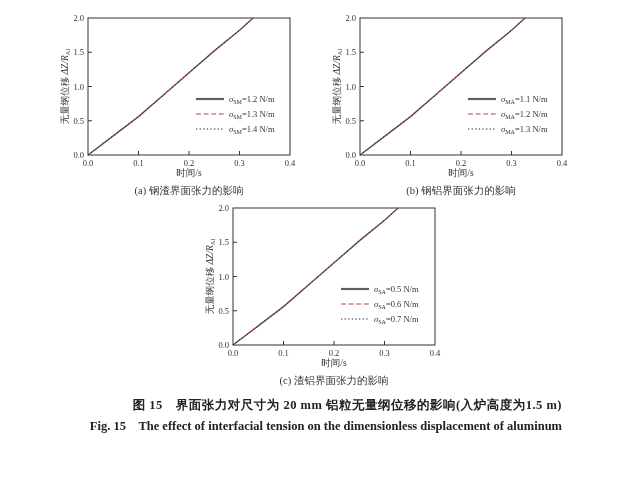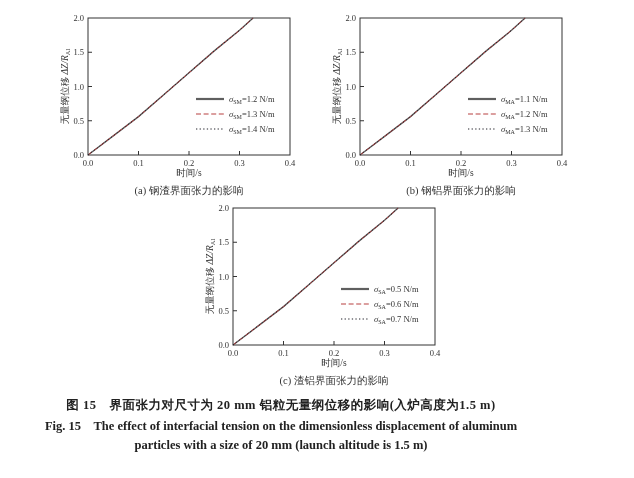--- a/index.html
+++ b/index.html
@@ -12,21 +12,21 @@
   #chart-a{left:58px;top:6px;}
   #chart-b{left:330px;top:6px;}
   #chart-c{left:203px;top:196px;}
   svg{display:block;}
   svg text{font-family:"Liberation Serif","DejaVu Serif",serif;fill:#333;}
   svg text.tick{font-size:8.5px;}
   svg text.axis-label{font-size:9.5px;}
   svg text.legend-label{font-size:8.5px;}
   svg text.subcaption{font-size:10.5px;}
   .caption{
-    position:absolute;left:0;top:397px;width:562px;text-align:center;
+    position:absolute;left:0;top:397px;width:562px;text-align:right;
   }
   .caption .cn{
     font-size:12.5px;font-weight:bold;letter-spacing:0.5px;margin:0 0 4px 0;color:#222;
   }
   .caption .en{
     font-size:12.5px;margin:0 0 3px 0;color:#222;font-weight:bold;
   }
 </style>
 </head>
 <body>
@@ -135,14 +135,13 @@
         <text x="171" y="111" class="legend-label"><tspan font-style="italic">σ</tspan><tspan font-size="6" dy="2">SA</tspan><tspan dy="-2">=0.6 N/m</tspan></text>
         <line x1="138" y1="123" x2="166" y2="123" stroke="#22222a" stroke-width="1.2" stroke-dasharray="1.3,2.3"></line>
         <text x="171" y="126" class="legend-label"><tspan font-style="italic">σ</tspan><tspan font-size="6" dy="2">SA</tspan><tspan dy="-2">=0.7 N/m</tspan></text>
       </g>
     </svg>
 </div>
 
 <div class="caption">
   <div class="cn">图 15　界面张力对尺寸为 20 mm 铝粒无量纲位移的影响(入炉高度为1.5 m)</div>
   <div class="en">Fig. 15　The effect of interfacial tension on the dimensionless displacement of aluminum</div>
-  <div class="en">particles with a size of 20 mm (launch altitude is 1.5 m)</div>
 </div>
 
 </body></html>

